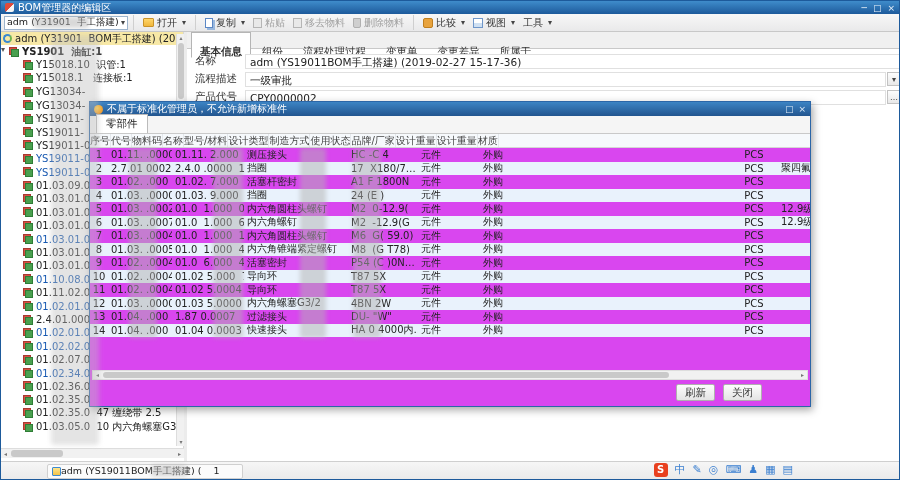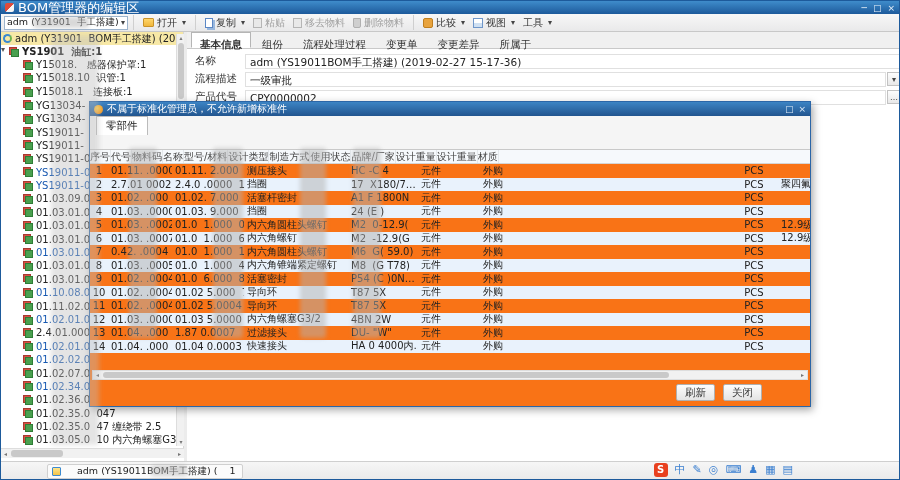--- a/index.html
+++ b/index.html
@@ -3,21 +3,21 @@
 <meta charset="utf-8">
 <style>
   *{margin:0;padding:0;box-sizing:border-box}
   html,body{width:900px;height:480px;overflow:hidden}
   body{font-family:"DejaVu Sans","Liberation Sans",sans-serif;font-size:11px;color:#222;background:#fff}
   #app{position:relative;width:900px;height:480px;border:1px solid #1d5a9b;background:#fff;overflow:hidden}
 
   
   .titlebar{position:absolute;left:0;top:0;width:100%;height:13px;background:linear-gradient(#3f8ccb,#1d5a9b);display:flex;align-items:center;padding:0 4px;color:#fff}
   .titlebar .wicon{width:9px;height:9px;background:linear-gradient(135deg,#e04a3a 50%,#f5f5f5 50%);border-radius:2px;margin-right:4px;flex:none}
-  .titlebar .wtitle{font-size:13px;flex:1;white-space:nowrap;overflow:hidden}
+  .titlebar .wtitle{font-size:10px;flex:1;white-space:nowrap;overflow:hidden}
   .wctl{display:flex;gap:6px;font-size:9px;color:#e8f1fa}
   .wctl span{cursor:default}
 
   
   .toolbar{position:absolute;left:0;top:13px;width:100%;height:18px;background:linear-gradient(#f7f7f7,#e9e9ea);border-bottom:1px solid #c8c8c8;display:flex;align-items:center;padding:0 3px;white-space:nowrap}
   .combo{display:flex;align-items:center;width:124px;height:14px;background:#fff;border:1px solid #9db4cc;padding:0 2px;font-size:9.5px;overflow:hidden}
   .combo .ctext{flex:1;white-space:pre;overflow:hidden}
   .arrow{font-size:8px;color:#444;margin-left:2px}
   .sep{width:1px;height:15px;background:#cfcfcf;margin:0 5px;flex:none}
   .tbtn{display:flex;align-items:center;gap:3px;padding:1px 4px;font-size:10px;color:#333;border-radius:2px;cursor:default}
@@ -49,54 +49,54 @@
   .vscroll .vthumb{position:absolute;left:1px;top:9px;width:6px;height:56px;background:#c9c9c9;border-radius:3px}
   .vscroll .sa{position:absolute;left:0;width:8px;height:8px;line-height:8px}
   .hscroll-tree{position:absolute;left:0;top:447px;width:183px;height:10px;background:#f1f1f1;border-top:1px solid #ddd;font-size:6px;color:#777}
   .hscroll-tree .ha{position:absolute;top:1px;width:9px;text-align:center;line-height:8px}
   .hscroll-tree .hthumb{position:absolute;left:10px;top:1px;width:52px;height:7px;background:#c9c9c9;border-radius:3px}
   .splitter{position:absolute;left:183px;top:31px;width:3px;height:429px;background:#ececec}
 
   
   .main{position:absolute;left:186px;top:31px;width:714px;height:429px;background:#fff}
   .tabs{display:flex;height:17px;background:#f0f0f0;border-bottom:1px solid #c9c9c9;padding-left:4px;gap:2px}
-  .tab{padding:5px 8px;font-size:10.5px;color:#333;border:1px solid transparent;cursor:default}
+  .tab{padding:12px 8px;font-size:10.5px;color:#333;border:1px solid transparent;cursor:default}
   .tab.active{background:#fff;border-color:#b5b5b5;border-bottom-color:#fff;font-weight:bold}
   .formrow{position:absolute;left:0;width:714px;height:16px;display:flex;align-items:center}
   .flabel{width:58px;padding-left:8px;font-size:10.5px;color:#333;flex:none}
   .fvalue{flex:1;height:15px;line-height:15px;background:#fff;border:1px solid #e0e0e0;padding:0 4px;font-size:10.5px;white-space:pre;overflow:hidden}
   .fbtn{width:14px;height:14px;border:1px solid #c2c2c2;background:linear-gradient(#fdfdfd,#e8e8e8);font-size:8px;text-align:center;line-height:13px;color:#444;margin-left:1px;flex:none;cursor:default}
 
   
-  .dialog{position:absolute;left:88px;top:100px;width:722px;height:306px;background:#f97316;border:1px solid #2b66a7;box-shadow:2px 3px 8px rgba(0,0,0,.35)}
+  .dialog{position:absolute;left:88px;top:100px;width:722px;height:306px;background:#d946ef;border:1px solid #2b66a7;box-shadow:2px 3px 8px rgba(0,0,0,.35)}
   .dtitle{height:14px;background:linear-gradient(#3c84c4,#22558f);display:flex;align-items:center;padding:0 4px;color:#fff}
   .dicon{width:9px;height:9px;background:radial-gradient(circle at 35% 35%,#ffd04a,#e8821e);border-radius:50%;margin-right:4px;flex:none}
   .dtext{flex:1;font-size:10px;white-space:nowrap;overflow:hidden}
   .dctl{display:flex;gap:5px;font-size:9px;color:#dce9f7}
-  .dtabrow{height:34px;border-bottom:1px solid #c9c9c9;background:#f5f5f5;display:flex;align-items:flex-start;padding-left:6px}
+  .dtabrow{height:18px;border-bottom:1px solid #c9c9c9;background:#f5f5f5;display:flex;align-items:flex-end;padding-left:6px}
   .dtab{padding:2px 9px;font-size:10.5px;background:#fff;border:1px solid #bbb;border-bottom:none;cursor:default}
   .thead{display:flex;height:14px;background:#f6f9fc;border-bottom:1px solid #d5d5d5;overflow:hidden}
   .hcell{flex:none;font-size:10px;color:#444;text-align:center;line-height:14px;border-right:1px solid #e4e8ec;overflow:hidden;white-space:pre;cursor:default}
   .tbody{overflow:hidden;height:190px}
   .trow{display:flex;height:13.5px;align-items:center;overflow:hidden}
   .tbody div.trow:nth-of-type(even){background:#e9f2fc}
   .td{flex:none;padding:0 3px;font-size:10px;white-space:pre;overflow:hidden}
   .c0{width:18px;text-align:center;padding:0}
   .c1{width:64px}.c2{width:72px}.c3{width:104px}.c4{width:70px}.c5{width:62px}
   .c6{width:74px}.c7{width:66px}.c8{width:62px}.c9{width:48px}
   .c10{width:48px;text-align:center}.c11{width:64px}
   .dhscroll{position:absolute;left:2px;top:268px;width:716px;height:10px;background:#f1f1f1;border:1px solid #ddd;font-size:6px;color:#777}
   .dhscroll .ha{position:absolute;top:0;width:9px;text-align:center;line-height:8px}
   .dhscroll .hthumb{position:absolute;left:10px;top:1px;width:566px;height:6px;background:#c9c9c9;border-radius:3px}
   .dbuttons{position:absolute;right:48px;top:282px;display:flex;gap:8px}
   .btn{min-width:36px;height:17px;padding:0 8px;font-size:10.5px;background:linear-gradient(#fdfdfd,#e4e4e4);border:1px solid #b0b0b0;border-radius:2px;text-align:center;line-height:15px;color:#333;cursor:default}
 
   
   .statusbar{position:absolute;left:0;top:460px;width:100%;height:20px;background:linear-gradient(#f6f6f6,#e9e9e9);border-top:1px solid #cfcfcf;display:flex;align-items:center}
-  .stask{display:flex;align-items:center;gap:16px;margin-left:46px;width:196px;height:15px;background:#fbfbfb;border:1px solid #d0d0d0;border-radius:2px;padding:0 4px;font-size:9.5px;white-space:pre;overflow:hidden}
+  .stask{display:flex;align-items:center;gap:0;margin-left:46px;width:196px;height:15px;background:#fbfbfb;border:1px solid #d0d0d0;border-radius:2px;padding:0 4px;font-size:9.5px;white-space:pre;overflow:hidden}
   .sicon{width:9px;height:9px;background:linear-gradient(#ffe48a,#f2c34a);border:1px solid #3c8ad0;border-radius:1px;flex:none}
   .tray{position:absolute;right:106px;top:462px;display:flex;align-items:center;gap:7px}
   .sogou{width:14px;height:14px;background:#e8401f;color:#fff;font-weight:bold;font-size:10px;text-align:center;line-height:14px;border-radius:3px}
   .tricon{color:#3a7fd0;font-size:11px;line-height:14px;cursor:default}
 
   
   .smudge{position:absolute;background:rgba(178,178,178,.5);filter:blur(2px);border-radius:3px;pointer-events:none}
   .smudge.light{background:rgba(190,190,190,.42);filter:blur(2.5px)}
 </style>
 </head>
@@ -165,24 +165,20 @@
       <span class="root-icon"></span>
       <span class="tlabel">adm (Y31901  BOM手工搭建) (2019-02-27 1</span>
     </div>
     <div class="titems">
 
         <div class="titem lvl1">
           <span class="picon"></span>
           <span class="tlabel">YS1901  油缸:1</span>
         </div>
 
-        <div class="titem">
-          <span class="picon"></span>
-          <span class="tlabel">Y15018.   感器保护罩:1</span>
-        </div>
 
         <div class="titem">
           <span class="picon"></span>
           <span class="tlabel">Y15018.10  识管:1</span>
         </div>
 
         <div class="titem">
           <span class="picon"></span>
           <span class="tlabel">Y15018.1   连接板:1</span>
         </div>
@@ -487,21 +483,21 @@
           <span class="td c6">外购</span>
           <span class="td c7"></span>
           <span class="td c8"></span>
           <span class="td c9"></span>
           <span class="td c10">PCS</span>
           <span class="td c11">12.9级</span>
         </div>
 
         <div class="trow">
           <span class="td c0">7</span>
-          <span class="td c1">0.42. .0004 </span>
+          <span class="td c1">01.03. .0004 </span>
           <span class="td c2">01.0  1.000  1</span>
           <span class="td c3">内六角圆柱头螺钉</span>
           <span class="td c4">M6  G( 59.0)</span>
           <span class="td c5">元件</span>
           <span class="td c6">外购</span>
           <span class="td c7"></span>
           <span class="td c8"></span>
           <span class="td c9"></span>
           <span class="td c10">PCS</span>
           <span class="td c11"></span>
@@ -518,21 +514,21 @@
           <span class="td c7"></span>
           <span class="td c8"></span>
           <span class="td c9"></span>
           <span class="td c10">PCS</span>
           <span class="td c11"></span>
         </div>
 
         <div class="trow">
           <span class="td c0">9</span>
           <span class="td c1">01.02. .0004 1</span>
-          <span class="td c2">01.0  6.000  8</span>
+          <span class="td c2">01.0  6.000  4</span>
           <span class="td c3">活塞密封</span>
           <span class="td c4">P54 (C )0N…</span>
           <span class="td c5">元件</span>
           <span class="td c6">外购</span>
           <span class="td c7"></span>
           <span class="td c8"></span>
           <span class="td c9"></span>
           <span class="td c10">PCS</span>
           <span class="td c11"></span>
         </div>

